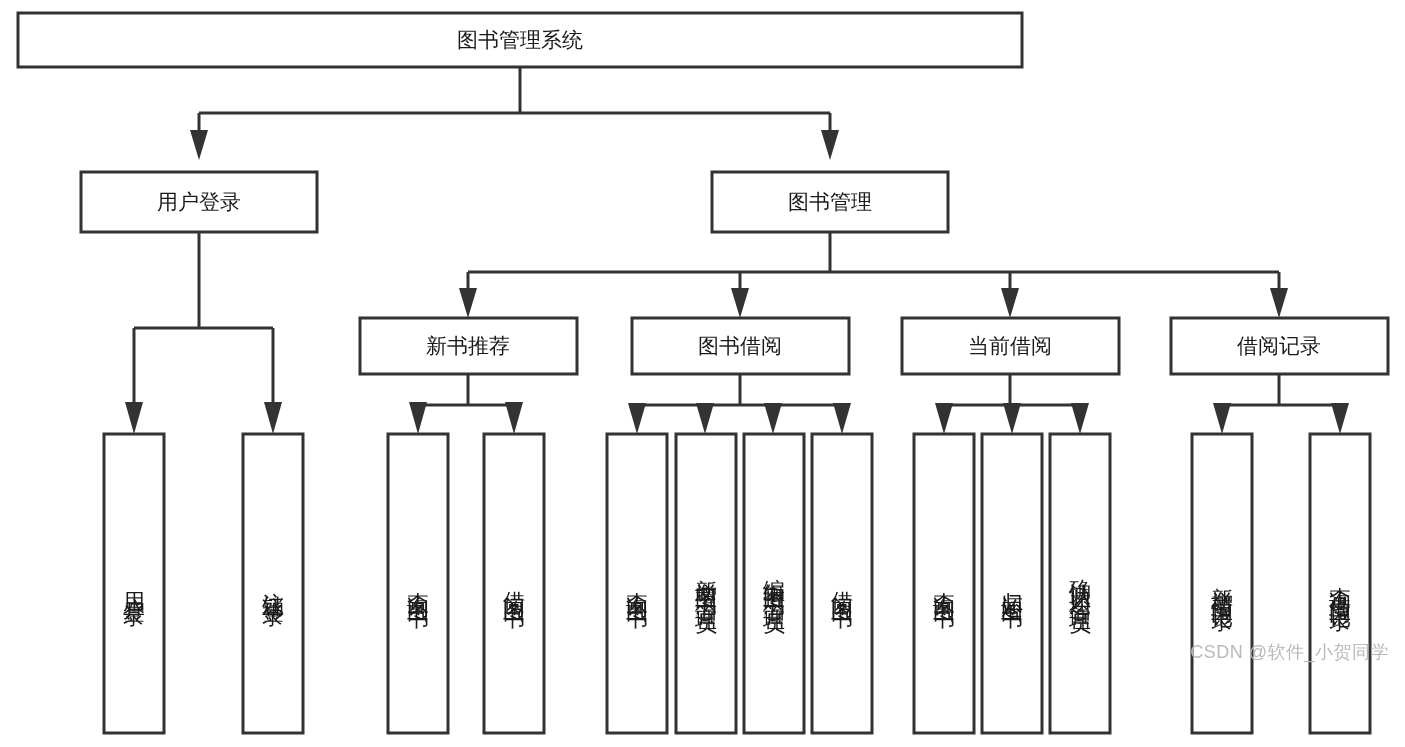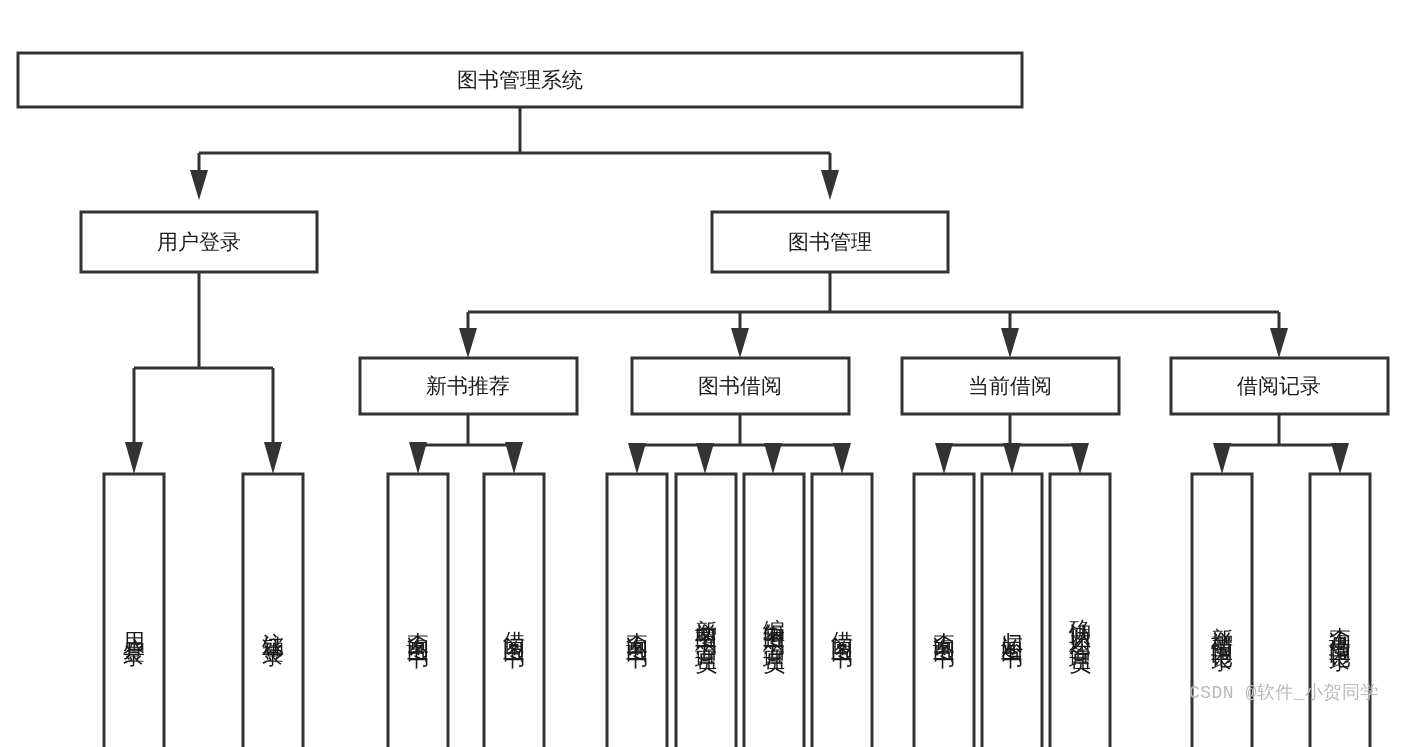--- a/index.html
+++ b/index.html
@@ -11,21 +11,20 @@
     width: 1405px;
     height: 747px;
     font-family: "Liberation Sans", "DejaVu Sans", sans-serif;
     overflow: hidden;
     position: relative;
   }
   #diagram-root {
     position: relative;
     width: 1405px;
     height: 670px;
-    margin-top: 40px;
   }
   svg.diagram-canvas {
     position: absolute;
     top: 0;
     left: 0;
     width: 1405px;
     height: 747px;
   }
   .node-box {
     fill: #ffffff;
@@ -61,23 +60,23 @@
     text-orientation: upright;
     font-family: "Liberation Sans", "DejaVu Sans", sans-serif;
     font-size: 22px;
     line-height: 1;
     letter-spacing: 5px;
     color: #1a1a1a;
     white-space: nowrap;
   }
   .watermark {
     position: absolute;
-    right: 26px;
+    right: 16px;
     bottom: 6px;
-    font-family: Liberation Mono, monospace;
+    font-family: Liberation Sans, sans-serif;
     font-size: 18px;
     color: #b9b9b9;
     letter-spacing: 0.5px;
     white-space: nowrap;
   }
 </style>
 </head>
 <body>
 
 <div id="diagram-root">

